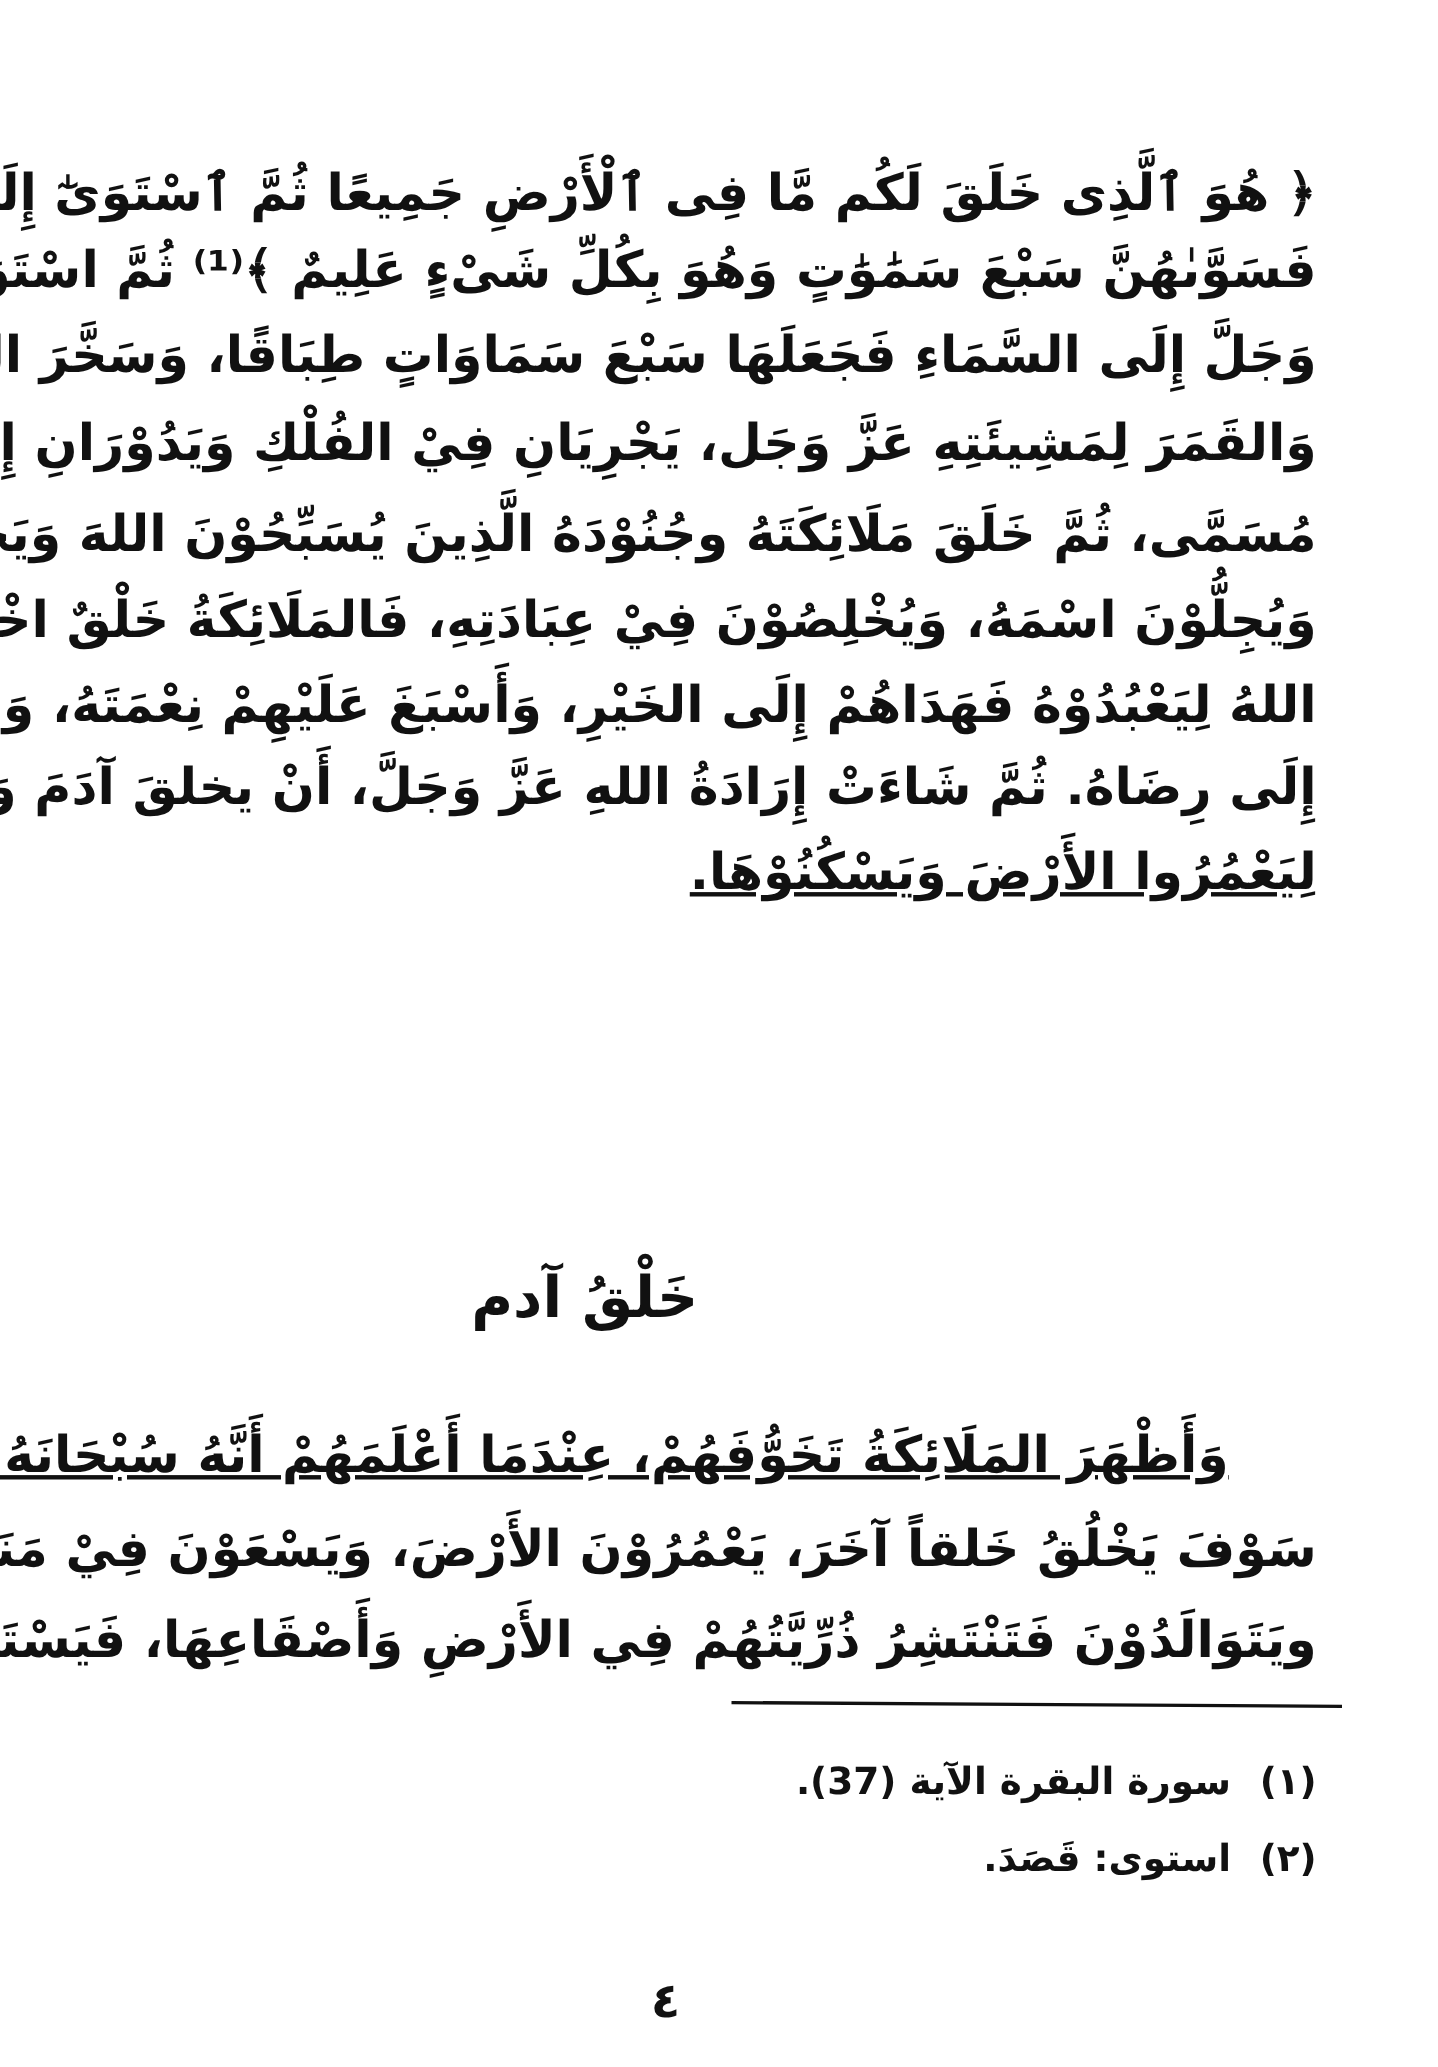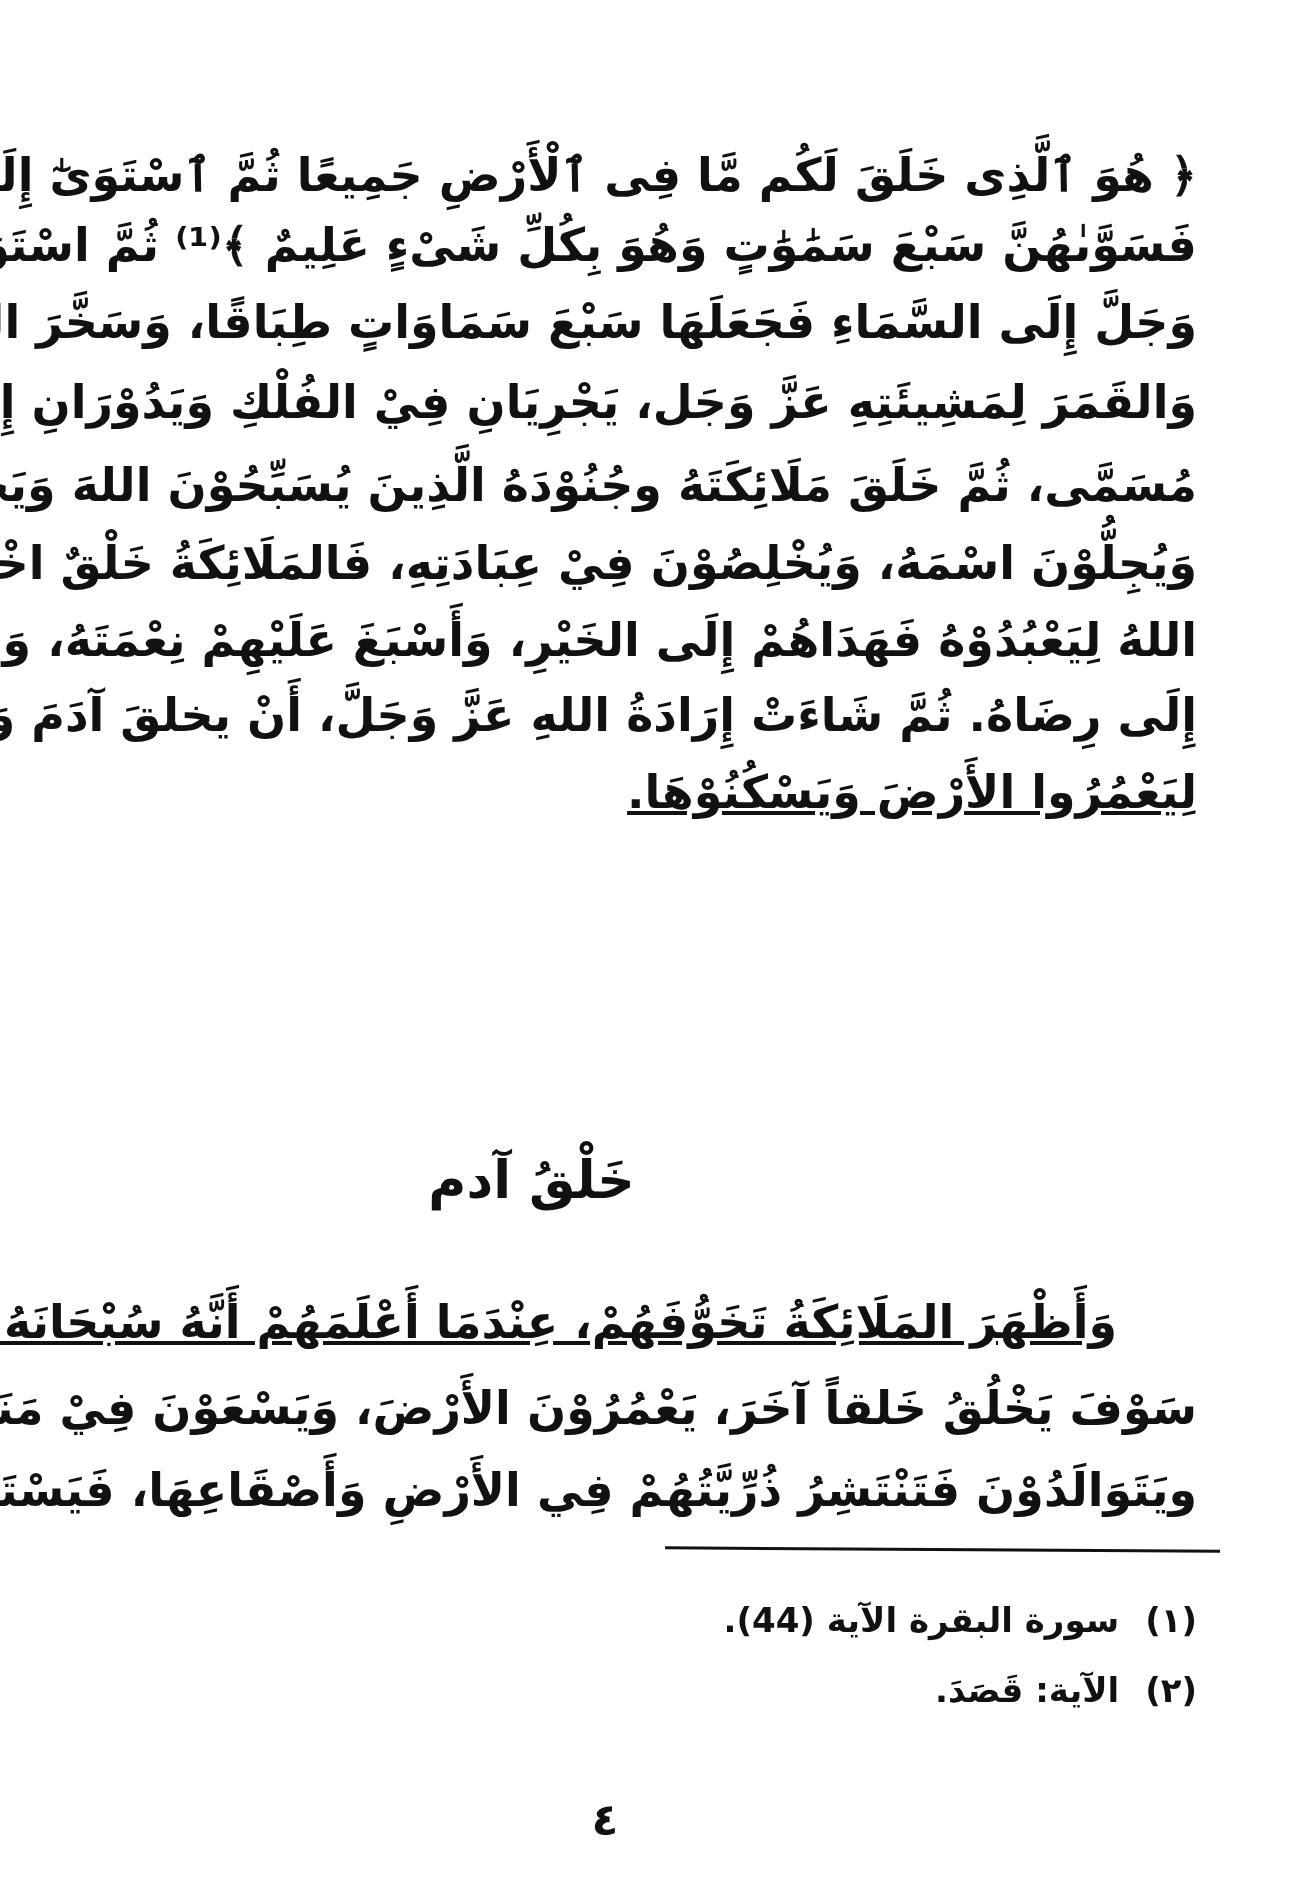--- a/index.html
+++ b/index.html
@@ -112,21 +112,21 @@
 
   <div>
     <div class="line indent last-line" style="top:1292px;">وَأَظْهَرَ المَلَائِكَةُ تَخَوُّفَهُمْ، عِنْدَمَا أَعْلَمَهُمْ أَنَّهُ سُبْحَانَهُ وَتَعالى</div>
     <div class="line block2-line" style="top:1378px;">سَوْفَ يَخْلُقُ خَلقاً آخَرَ، يَعْمُرُوْنَ الأَرْضَ، وَيَسْعَوْنَ فِيْ مَنَاكِبِهَا،</div>
     <div class="line block2-line" style="top:1460px;">ويَتَوَالَدُوْنَ فَتَنْتَشِرُ ذُرِّيَّتُهُمْ فِي الأَرْضِ وَأَصْقَاعِهَا، فَيَسْتَخْرِجُون</div>
   </div>
 
   <div class="footnote-rule"></div>
 
   <div class="footnote" style="top:1598px;">
-    <span class="fn-num">(١)</span><span>سورة البقرة الآية (44).</span>
+    <span class="fn-num">(١)</span><span>سورة البقرة الآية (37).</span>
   </div>
   <div class="footnote" style="top:1668px;">
-    <span class="fn-num">(٢)</span><span>الآية: قَصَدَ.</span>
+    <span class="fn-num">(٢)</span><span>استوى: قَصَدَ.</span>
   </div>
 
   <div class="page-number">٤</div>
 
 </div>
 
 </body></html>

